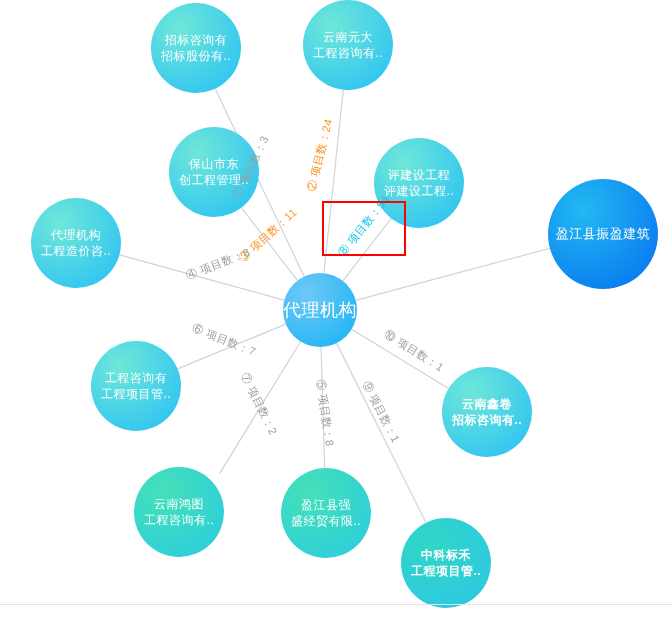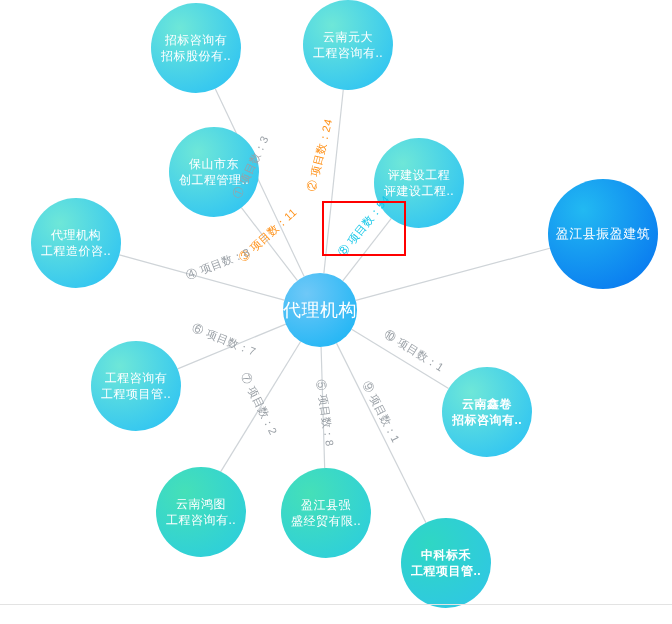--- a/index.html
+++ b/index.html
@@ -115,21 +115,21 @@
         <span class="line">盈江县振盈建筑</span>
       </div>
       <div class="node" style="left: 91px; top: 341px; width: 90px; height: 90px; font-size: 12px; background: radial-gradient(circle at 32% 28%, rgb(110, 231, 216) 0%, rgb(53, 199, 240) 78%);">
         <span class="line">工程咨询有</span>
         <span class="line">工程项目管..</span>
       </div>
       <div class="node" style="left: 442px; top: 367px; width: 90px; height: 90px; font-size: 12px; background: radial-gradient(circle at 32% 28%, rgb(110, 231, 216) 0%, rgb(53, 199, 240) 78%); font-weight: bold;">
         <span class="line">云南鑫卷</span>
         <span class="line">招标咨询有..</span>
       </div>
-      <div class="node" style="left: 156px; top: 467px; width: 90px; height: 90px; font-size: 12px; background: radial-gradient(circle at 32% 28%, rgb(69, 224, 184) 0%, rgb(47, 208, 216) 78%);">
+      <div class="node" style="left: 134px; top: 467px; width: 90px; height: 90px; font-size: 12px; background: radial-gradient(circle at 32% 28%, rgb(69, 224, 184) 0%, rgb(47, 208, 216) 78%);">
         <span class="line">云南鸿图</span>
         <span class="line">工程咨询有..</span>
       </div>
       <div class="node" style="left: 281px; top: 468px; width: 90px; height: 90px; font-size: 12px; background: radial-gradient(circle at 32% 28%, rgb(69, 224, 184) 0%, rgb(47, 208, 216) 78%);">
         <span class="line">盈江县强</span>
         <span class="line">盛经贸有限..</span>
       </div>
       <div class="node" style="left: 401px; top: 518px; width: 90px; height: 90px; font-size: 12px; background: radial-gradient(circle at 32% 28%, rgb(47, 215, 196) 0%, rgb(47, 201, 224) 78%); font-weight: bold;">
         <span class="line">中科标禾</span>
         <span class="line">工程项目管..</span>

